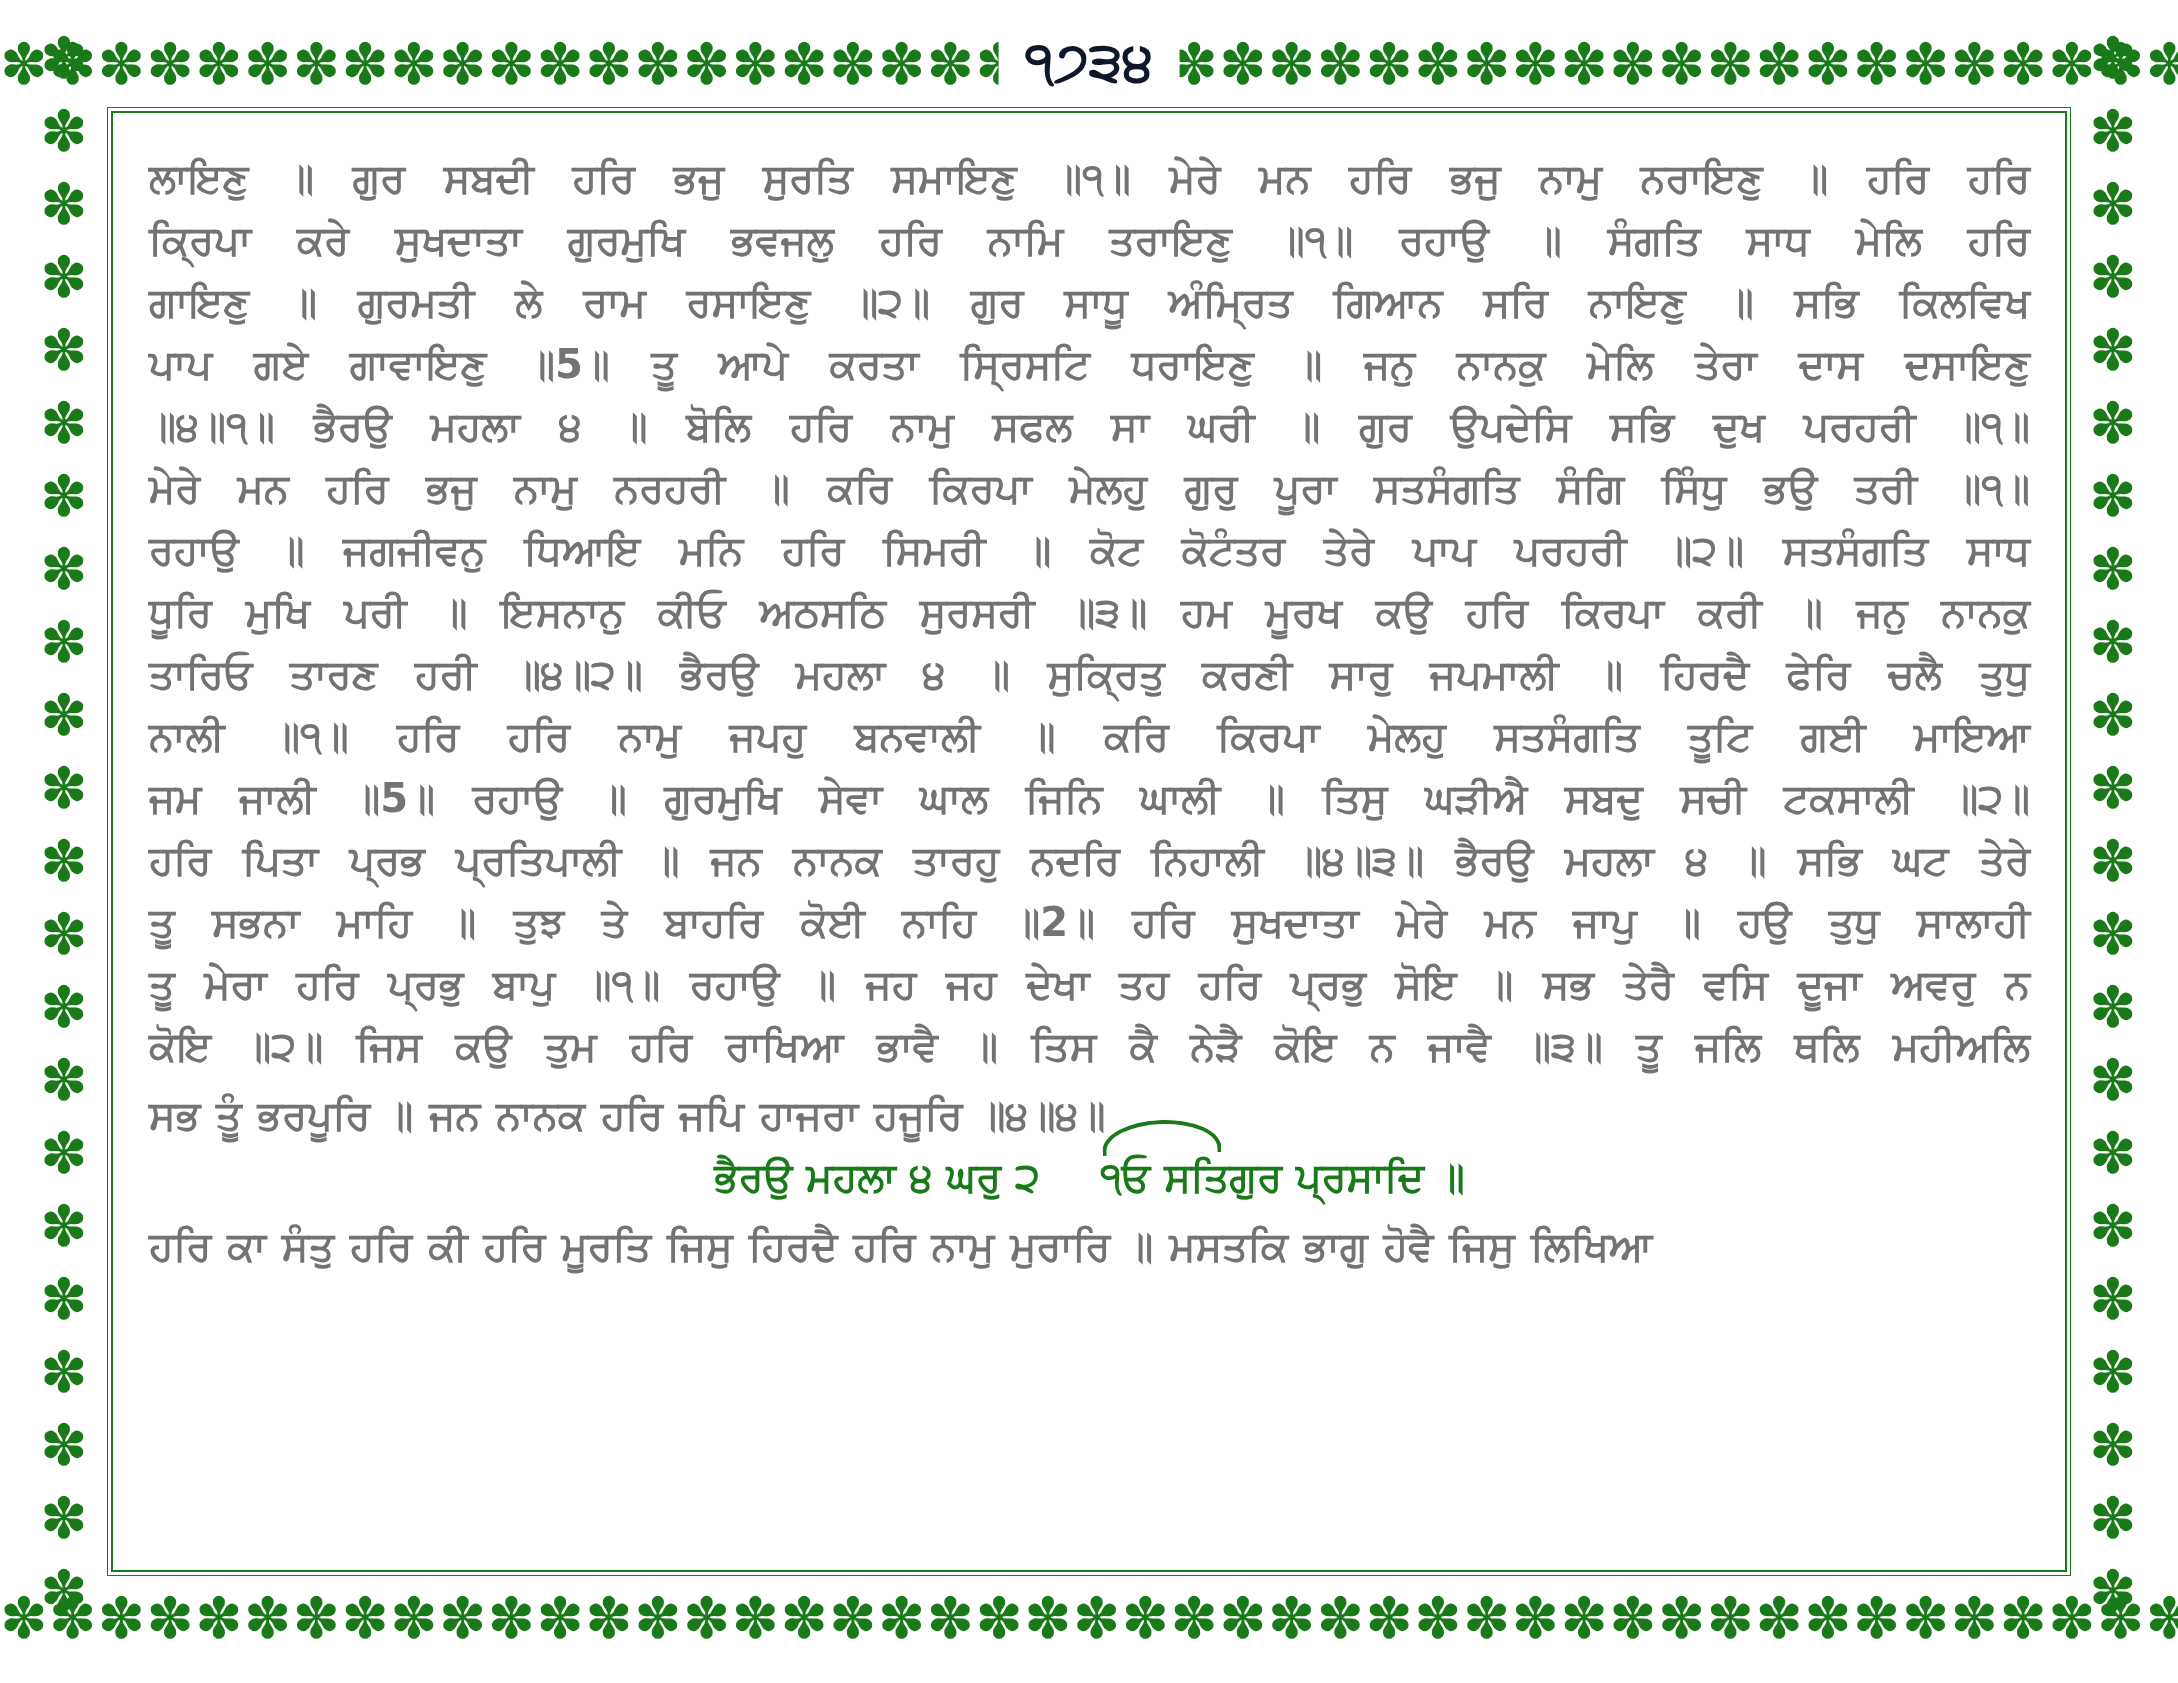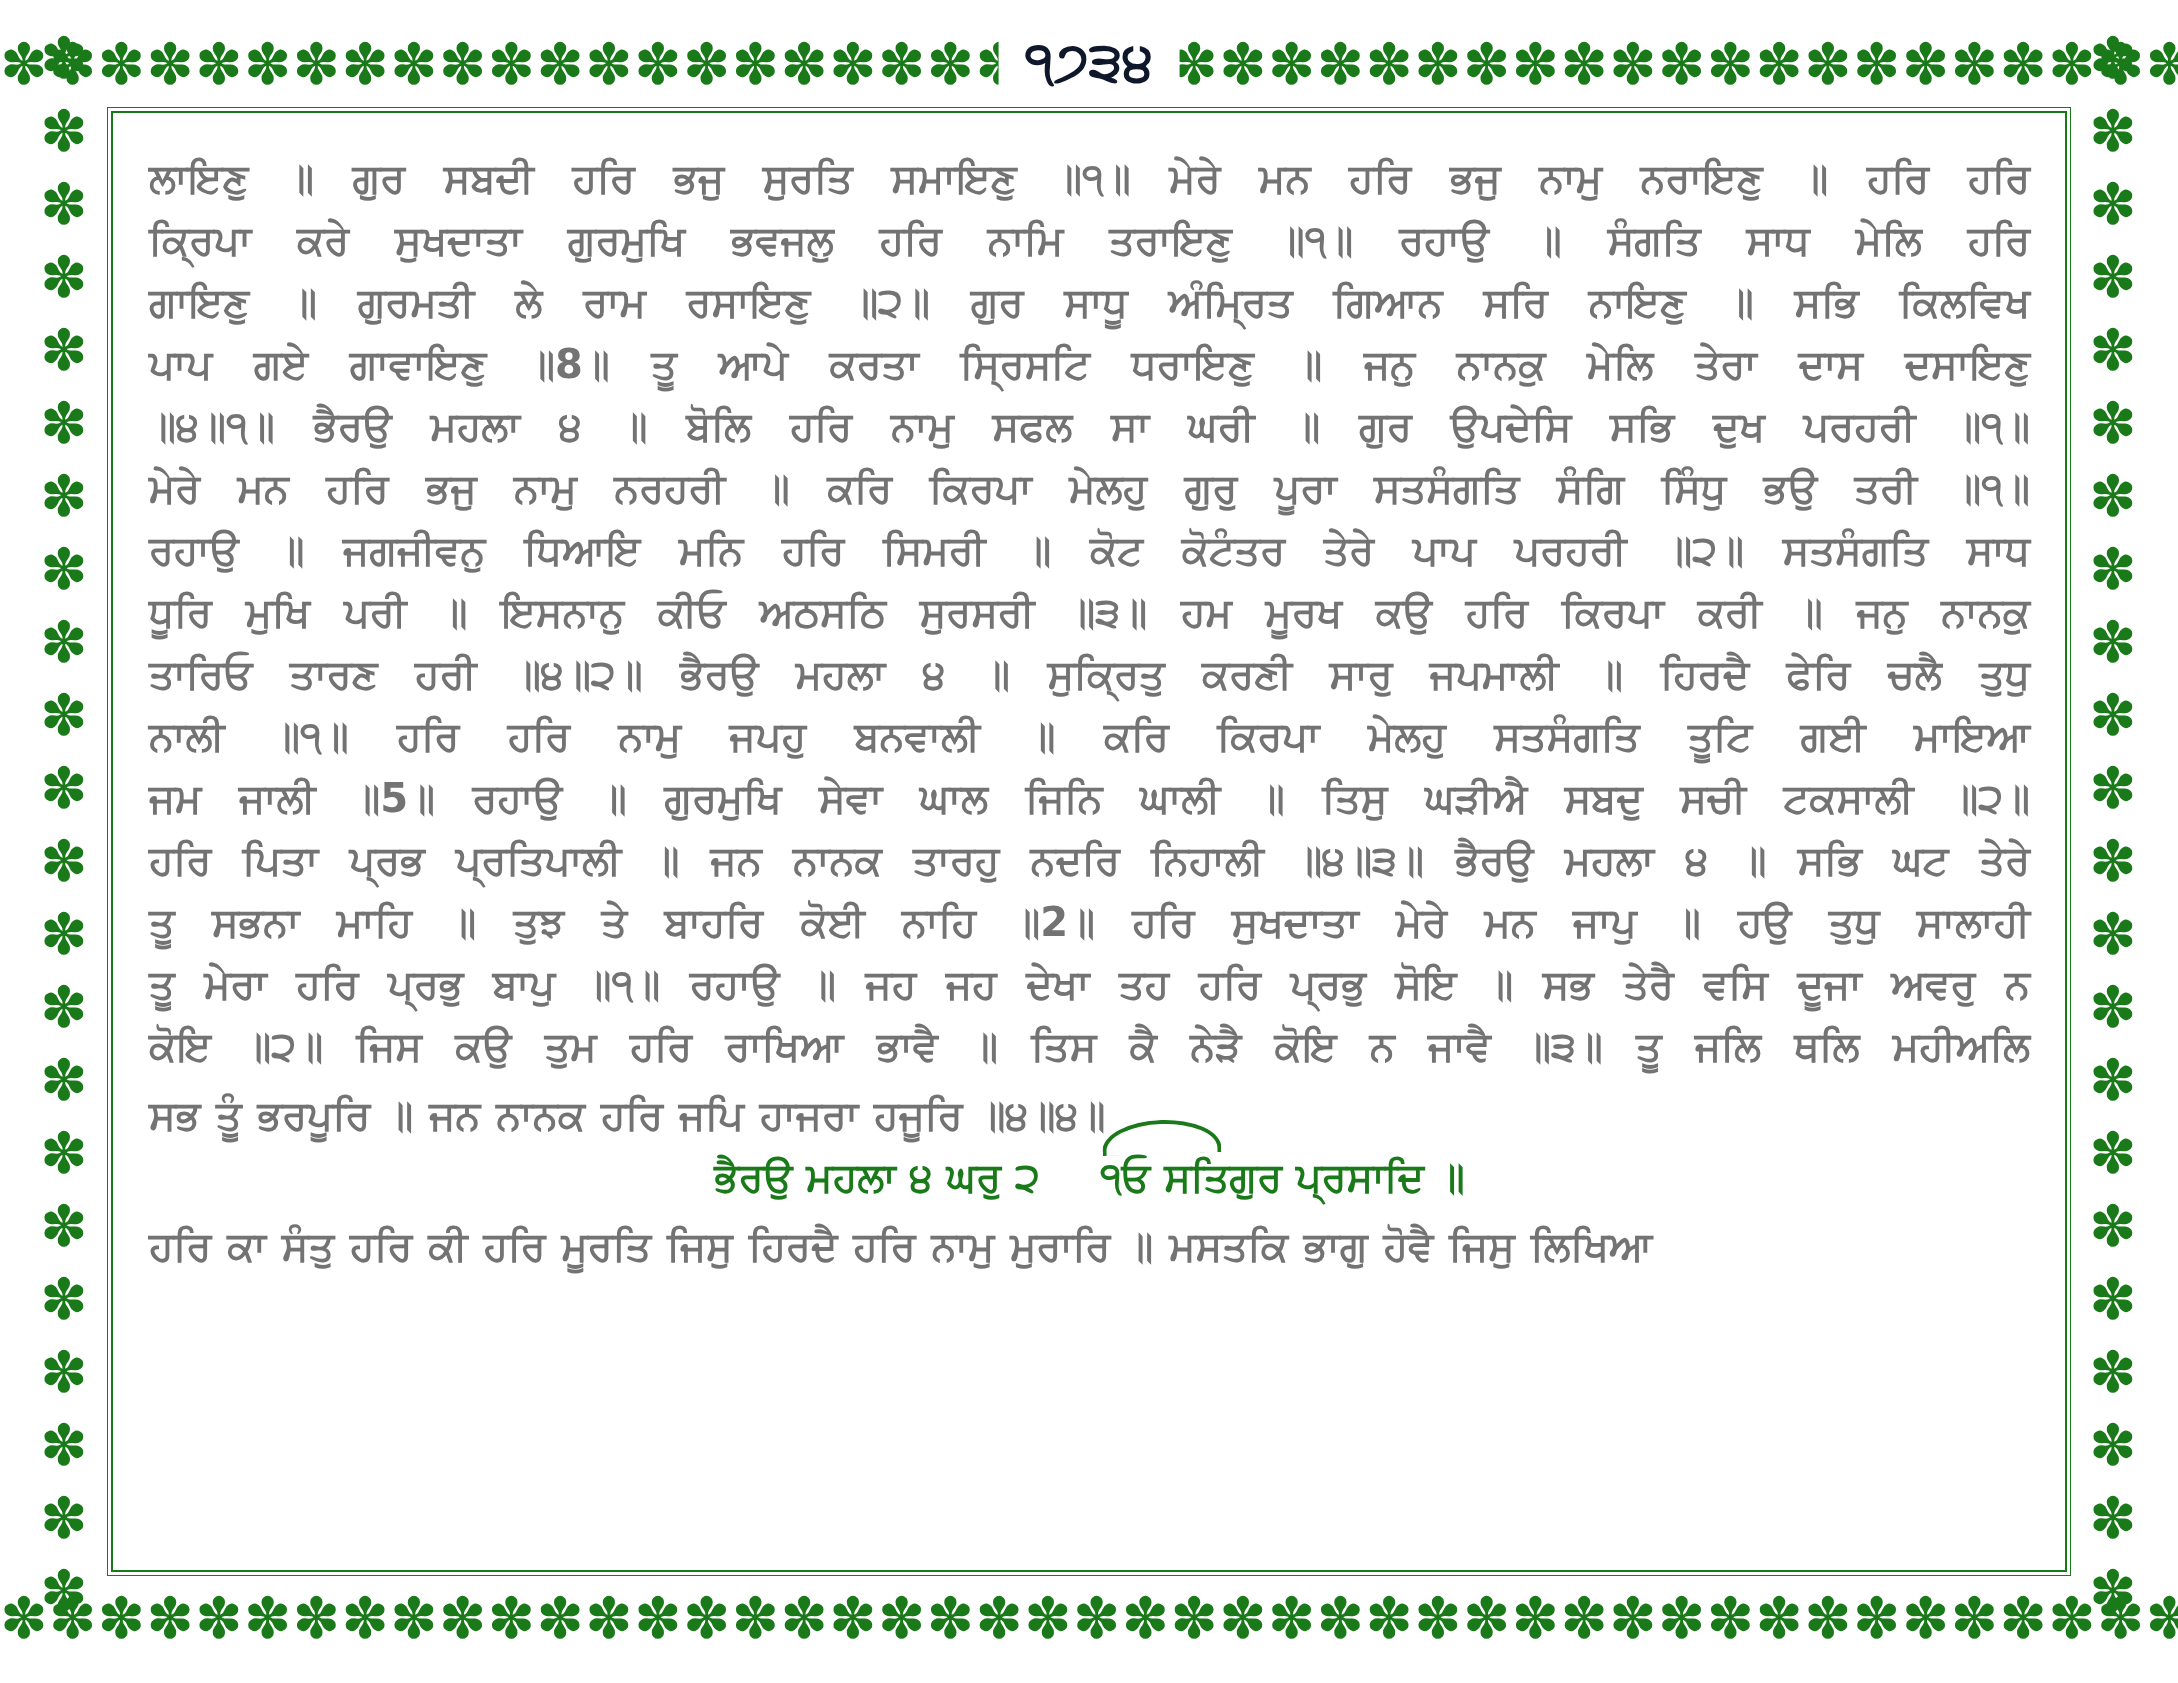--- a/index.html
+++ b/index.html
@@ -166,21 +166,21 @@
   <div class="inner-rule"></div>
 
   <div class="page-number-plaque">
     <div class="page-number">੧੭੩੪</div>
   </div>
 
   <div class="text-area">
     <div class="gurmukhi-line">ਲਾਇਣੁ ॥ ਗੁਰ ਸਬਦੀ ਹਰਿ ਭਜੁ ਸੁਰਤਿ ਸਮਾਇਣੁ ॥੧॥ ਮੇਰੇ ਮਨ ਹਰਿ ਭਜੁ ਨਾਮੁ ਨਰਾਇਣੁ ॥ ਹਰਿ ਹਰਿ</div>
     <div class="gurmukhi-line">ਕ੍ਰਿਪਾ ਕਰੇ ਸੁਖਦਾਤਾ ਗੁਰਮੁਖਿ ਭਵਜਲੁ ਹਰਿ ਨਾਮਿ ਤਰਾਇਣੁ ॥੧॥ ਰਹਾਉ ॥ ਸੰਗਤਿ ਸਾਧ ਮੇਲਿ ਹਰਿ</div>
     <div class="gurmukhi-line">ਗਾਇਣੁ ॥ ਗੁਰਮਤੀ ਲੇ ਰਾਮ ਰਸਾਇਣੁ ॥੨॥ ਗੁਰ ਸਾਧੂ ਅੰਮ੍ਰਿਤ ਗਿਆਨ ਸਰਿ ਨਾਇਣੁ ॥ ਸਭਿ ਕਿਲਵਿਖ</div>
-    <div class="gurmukhi-line">ਪਾਪ ਗਏ ਗਾਵਾਇਣੁ ॥8॥ ਤੂ ਆਪੇ ਕਰਤਾ ਸ੍ਰਿਸਟਿ ਧਰਾਇਣੁ ॥ ਜਨੁ ਨਾਨਕੁ ਮੇਲਿ ਤੇਰਾ ਦਾਸ ਦਸਾਇਣੁ</div>
+    <div class="gurmukhi-line">ਪਾਪ ਗਏ ਗਾਵਾਇਣੁ ॥5॥ ਤੂ ਆਪੇ ਕਰਤਾ ਸ੍ਰਿਸਟਿ ਧਰਾਇਣੁ ॥ ਜਨੁ ਨਾਨਕੁ ਮੇਲਿ ਤੇਰਾ ਦਾਸ ਦਸਾਇਣੁ</div>
     <div class="gurmukhi-line">॥੪॥੧॥ ਭੈਰਉ ਮਹਲਾ ੪ ॥ ਬੋਲਿ ਹਰਿ ਨਾਮੁ ਸਫਲ ਸਾ ਘਰੀ ॥ ਗੁਰ ਉਪਦੇਸਿ ਸਭਿ ਦੁਖ ਪਰਹਰੀ ॥੧॥</div>
     <div class="gurmukhi-line">ਮੇਰੇ ਮਨ ਹਰਿ ਭਜੁ ਨਾਮੁ ਨਰਹਰੀ ॥ ਕਰਿ ਕਿਰਪਾ ਮੇਲਹੁ ਗੁਰੁ ਪੂਰਾ ਸਤਸੰਗਤਿ ਸੰਗਿ ਸਿੰਧੁ ਭਉ ਤਰੀ ॥੧॥</div>
     <div class="gurmukhi-line">ਰਹਾਉ ॥ ਜਗਜੀਵਨੁ ਧਿਆਇ ਮਨਿ ਹਰਿ ਸਿਮਰੀ ॥ ਕੋਟ ਕੋਟੰਤਰ ਤੇਰੇ ਪਾਪ ਪਰਹਰੀ ॥੨॥ ਸਤਸੰਗਤਿ ਸਾਧ</div>
     <div class="gurmukhi-line">ਧੂਰਿ ਮੁਖਿ ਪਰੀ ॥ ਇਸਨਾਨੁ ਕੀਓ ਅਠਸਠਿ ਸੁਰਸਰੀ ॥੩॥ ਹਮ ਮੂਰਖ ਕਉ ਹਰਿ ਕਿਰਪਾ ਕਰੀ ॥ ਜਨੁ ਨਾਨਕੁ</div>
     <div class="gurmukhi-line">ਤਾਰਿਓ ਤਾਰਣ ਹਰੀ ॥੪॥੨॥ ਭੈਰਉ ਮਹਲਾ ੪ ॥ ਸੁਕ੍ਰਿਤੁ ਕਰਣੀ ਸਾਰੁ ਜਪਮਾਲੀ ॥ ਹਿਰਦੈ ਫੇਰਿ ਚਲੈ ਤੁਧੁ</div>
     <div class="gurmukhi-line">ਨਾਲੀ ॥੧॥ ਹਰਿ ਹਰਿ ਨਾਮੁ ਜਪਹੁ ਬਨਵਾਲੀ ॥ ਕਰਿ ਕਿਰਪਾ ਮੇਲਹੁ ਸਤਸੰਗਤਿ ਤੂਟਿ ਗਈ ਮਾਇਆ</div>
     <div class="gurmukhi-line">ਜਮ ਜਾਲੀ ॥5॥ ਰਹਾਉ ॥ ਗੁਰਮੁਖਿ ਸੇਵਾ ਘਾਲ ਜਿਨਿ ਘਾਲੀ ॥ ਤਿਸੁ ਘੜੀਐ ਸਬਦੁ ਸਚੀ ਟਕਸਾਲੀ ॥੨॥</div>
     <div class="gurmukhi-line">ਹਰਿ ਪਿਤਾ ਪ੍ਰਭ ਪ੍ਰਤਿਪਾਲੀ ॥ ਜਨ ਨਾਨਕ ਤਾਰਹੁ ਨਦਰਿ ਨਿਹਾਲੀ ॥੪॥੩॥ ਭੈਰਉ ਮਹਲਾ ੪ ॥ ਸਭਿ ਘਟ ਤੇਰੇ</div>
     <div class="gurmukhi-line">ਤੂ ਸਭਨਾ ਮਾਹਿ ॥ ਤੁਝ ਤੇ ਬਾਹਰਿ ਕੋਈ ਨਾਹਿ ॥2॥ ਹਰਿ ਸੁਖਦਾਤਾ ਮੇਰੇ ਮਨ ਜਾਪੁ ॥ ਹਉ ਤੁਧੁ ਸਾਲਾਹੀ</div>
     <div class="gurmukhi-line">ਤੂ ਮੇਰਾ ਹਰਿ ਪ੍ਰਭੁ ਬਾਪੁ ॥੧॥ ਰਹਾਉ ॥ ਜਹ ਜਹ ਦੇਖਾ ਤਹ ਹਰਿ ਪ੍ਰਭੁ ਸੋਇ ॥ ਸਭ ਤੇਰੈ ਵਸਿ ਦੂਜਾ ਅਵਰੁ ਨ</div>

